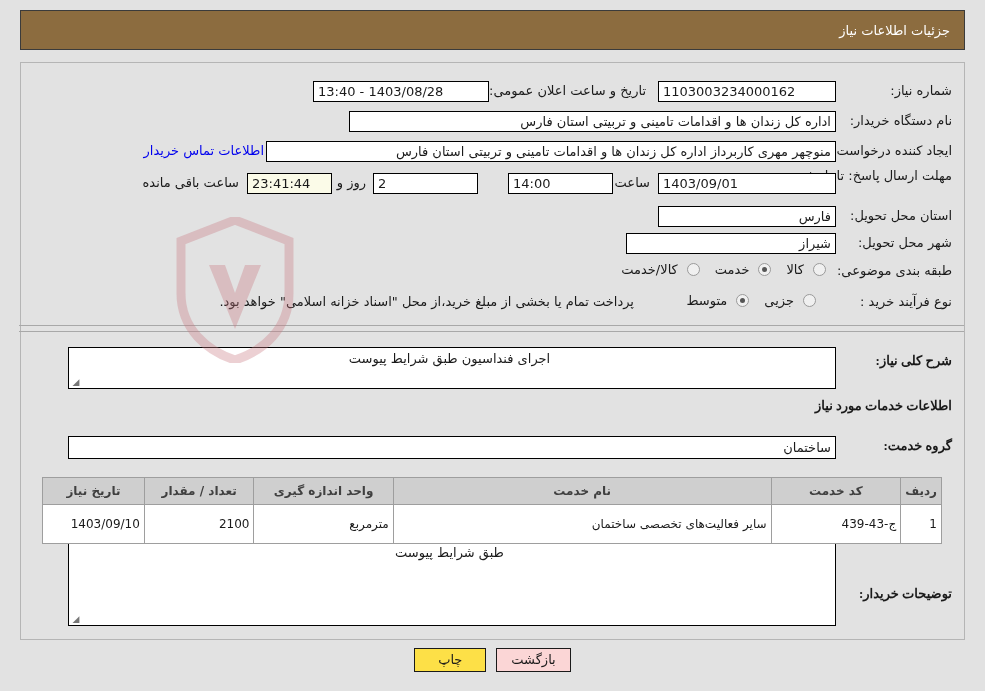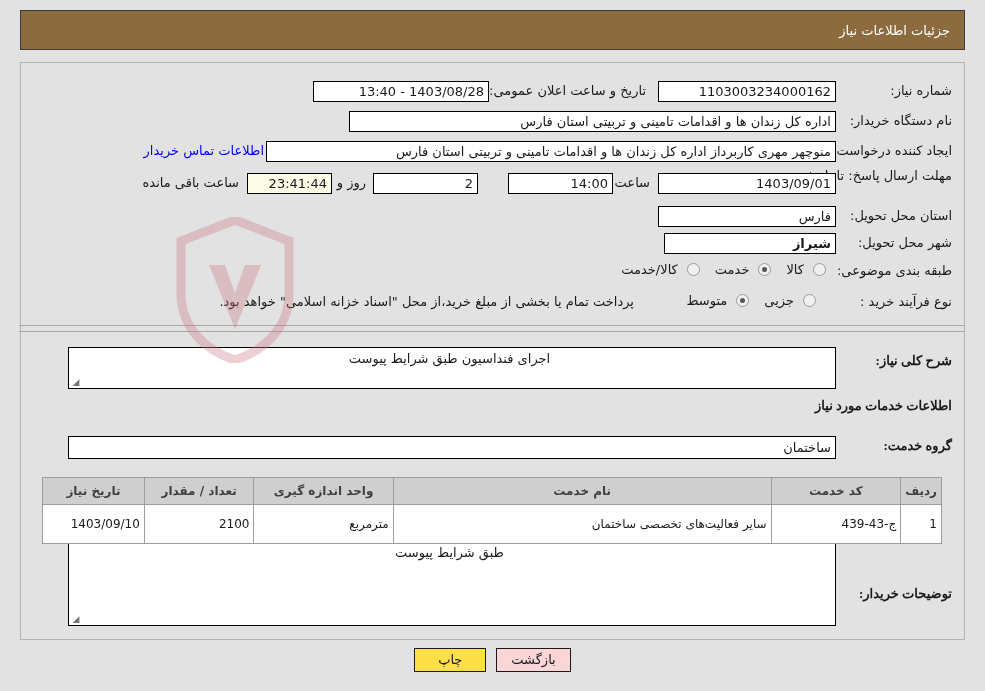--- a/index.html
+++ b/index.html
@@ -82,21 +82,21 @@
   .fld {
     background: #ffffff;
     border: 1px solid #000000;
     font-size: 13px;
     color: #1a1a1a;
     height: 21px;
     line-height: 19px;
     padding: 0 4px;
     white-space: nowrap;
     overflow: hidden;
-    text-align: right;
+    text-align: left;
   }
   .fld-right { text-align: right; }
   .fld-yellow { background: #fbfbe8; }
 
   .link {
     color: #0000ee;
     font-size: 13px;
     text-decoration: none;
     white-space: nowrap;
     cursor: pointer;
@@ -255,21 +255,21 @@
   <span class="lbl" style="position:absolute; right:725px; top:112px;">ساعت باقی مانده</span>
 
   <div class="row" style="right:12px; top:145px;">
     <span class="lbl">استان محل تحویل:</span>
   </div>
   <div class="fld fld-right" style="position:absolute; right:128px; top:143px; width:178px;">فارس</div>
 
   <div class="row" style="right:12px; top:172px;">
     <span class="lbl">شهر محل تحویل:</span>
   </div>
-  <div class="fld fld-right" style="position:absolute; right:128px; top:170px; width:172px;font-weight:bold;">شیراز</div>
+  <div class="fld fld-right" style="position:absolute; right:128px; top:170px; width:210px;">شیراز</div>
 
   <div class="row" style="right:12px; top:200px;">
     <span class="lbl">طبقه بندی موضوعی:</span>
   </div>
   <div class="radio-group" style="position:absolute; right:135px; top:199px;">
     <span class="radio"></span>
     <span class="radio-lbl">کالا</span>
     <span class="radio on"></span>
     <span class="radio-lbl">خدمت</span>
     <span class="radio"></span>

